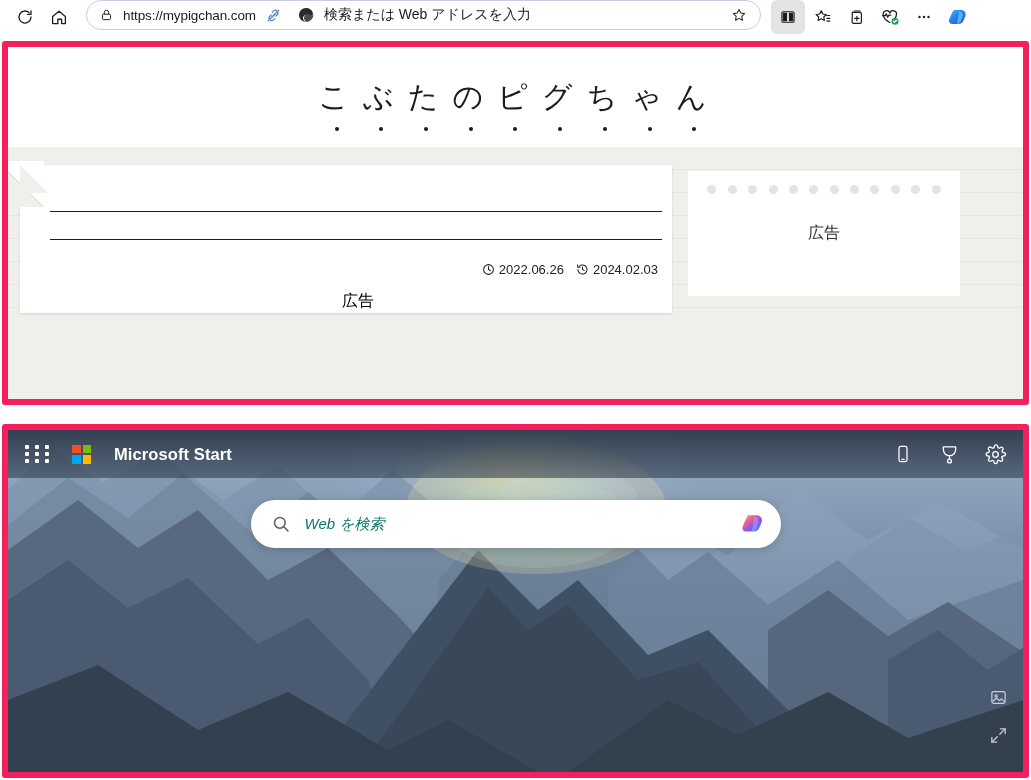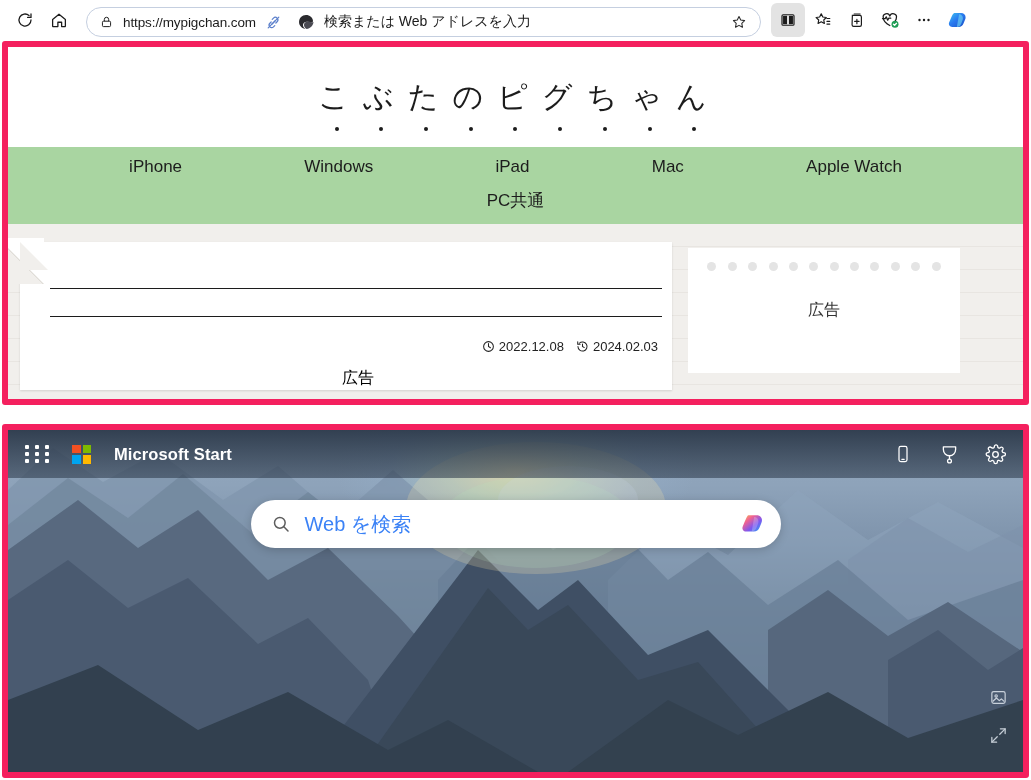--- a/index.html
+++ b/index.html
@@ -8,21 +8,21 @@
     width:1031px; height:780px;
     background:#ffffff;
     font-family:"Liberation Sans","DejaVu Sans",sans-serif;
     overflow:hidden;
   }
   .app{ position:relative; width:1031px; height:780px; }
 
   
   .toolbar{
     position:absolute; left:0; top:0; width:983px; height:45px;
-    background:#ffffff; display:flex; align-items:flex-end; padding:8px 8px;
+    background:#ffffff; display:flex; align-items:flex-start; padding:0 8px;
   }
   .tb-btn{
     width:34px; height:34px; border-radius:6px;
     display:flex; align-items:center; justify-content:center;
     flex:0 0 auto; cursor:pointer; color:#1b1b1b;
   }
   .tb-btn.active{ background:#e3e3e3; }
 
   .omnibox{
     flex:1 1 auto; height:30px; margin:0 10px;
@@ -174,21 +174,21 @@
 
   .searchwrap{
     position:absolute; left:0; right:0; top:70px;
     display:flex; justify-content:center; z-index:5;
   }
   .searchbox{
     width:530px; height:48px; background:#fff; border-radius:26px;
     display:flex; align-items:center; padding:0 14px 0 20px; gap:14px;
     box-shadow:0 2px 10px rgba(0,0,0,.18); cursor:text;
   }
-  .search-ph{ flex:1 1 auto; font-size:20px; color:#3b82f6; }
+  .search-ph{ flex:1 1 auto; font-size:15px; color:#0f766e;font-style:italic; }
 
   .img-tools{
     position:absolute; right:14px; bottom:26px; z-index:5;
     display:flex; flex-direction:column; gap:18px; align-items:center;
   }
   .img-tools .t{ width:20px; height:20px; color:#dfe6ee; cursor:pointer; opacity:.85; }
 
   svg{ display:block; }
 </style>
 </head>
@@ -304,50 +304,38 @@
           <span class="ch">た</span>
           <span class="ch">の</span>
           <span class="ch">ピ</span>
           <span class="ch">グ</span>
           <span class="ch">ち</span>
           <span class="ch">ゃ</span>
           <span class="ch">ん</span>
         </div>
     </div>
 
-    <div class="nav">
-      <div class="nav-row" id="nav-row-1">
-          <div class="nav-item">iPhone</div>
-          <div class="nav-item">Windows</div>
-          <div class="nav-item">iPad</div>
-          <div class="nav-item">Mac</div>
-          <div class="nav-item">Apple Watch</div>
-        </div>
-      <div class="nav-row second" id="nav-row-2">
-          <div class="nav-item">PC共通</div>
-        </div>
-    </div>
 
     <div class="page-body">
 
       <div class="article-card">
         <div class="fold"></div>
         <div class="fold-cover"></div>
         <div class="art-line l1"></div>
         <div class="art-line l2"></div>
 
         <div class="art-meta">
           <span class="meta-item">
             <span>
               <svg width="13" height="13" viewBox="0 0 24 24" fill="none" stroke="#222" stroke-width="1.9">
                 <circle cx="12" cy="12" r="9"></circle>
                   <path d="M12 6.6V12l3.6 2.2" stroke-linecap="round"></path>
               </svg>
             </span>
-            <span>2022.12.08</span>
+            <span>2022.06.26</span>
           </span>
           <span class="meta-item">
             <span>
               <svg width="13" height="13" viewBox="0 0 24 24" fill="none" stroke="#222" stroke-width="1.9" stroke-linecap="round">
                 <path d="M3.6 12a8.4 8.4 0 1 0 2.5-6"></path>
                   <path d="M3.2 3.4v4.4h4.4"></path>
                   <path d="M12 7.4V12l3.3 2"></path>
               </svg>
             </span>
             <span>2024.02.03</span>

